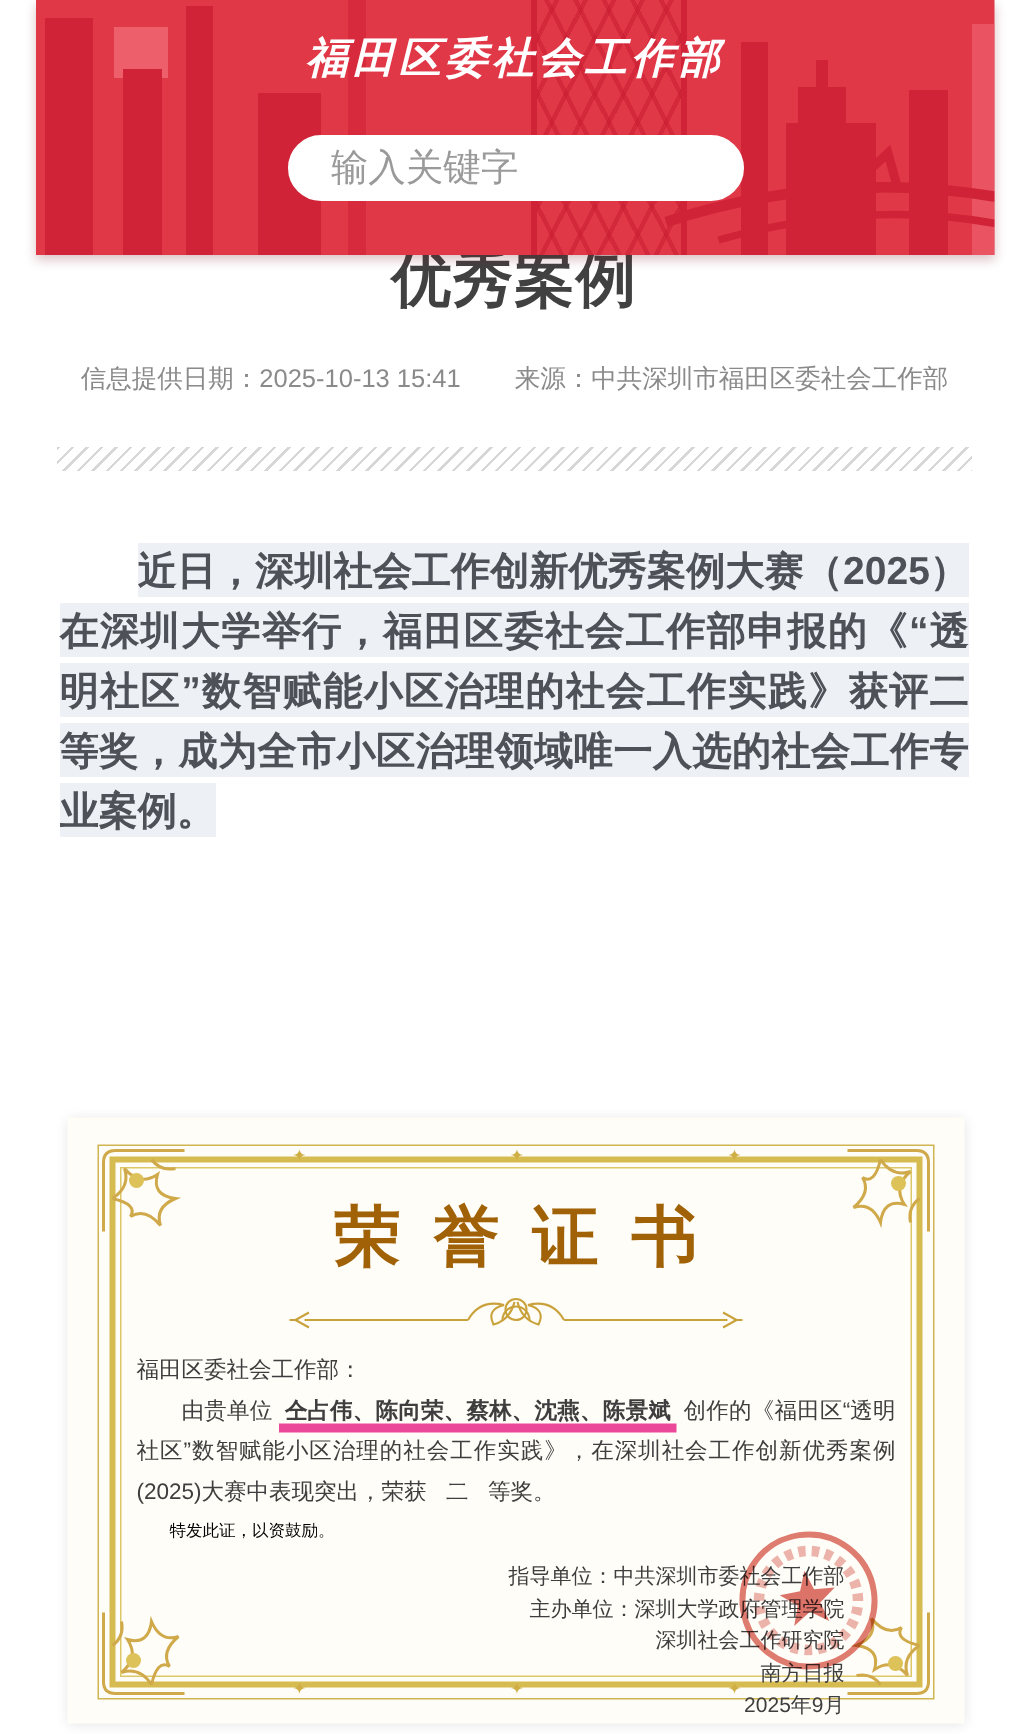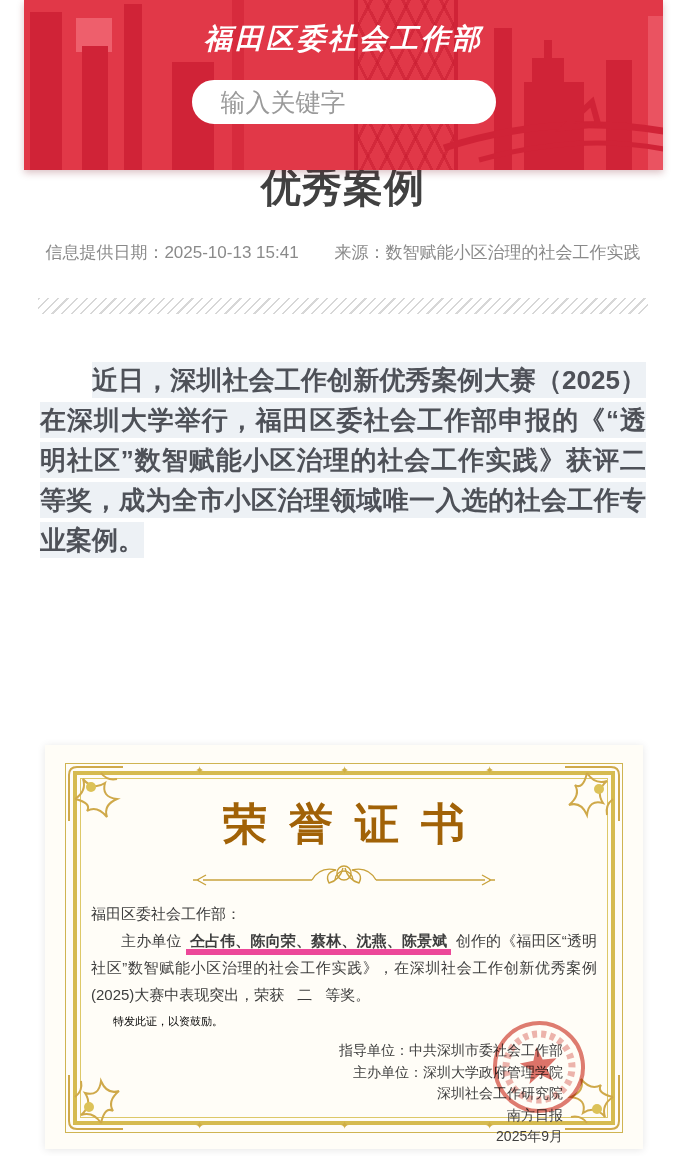--- a/index.html
+++ b/index.html
@@ -11,21 +11,21 @@
           overflow:hidden;box-shadow:0 3px 7px rgba(120,20,30,.25);}
   .sil{position:absolute;background:#d02337;}
   .sil.light{background:#ee5f6c;}
   .tower{position:absolute;left:330px;top:0;width:104px;height:170px;
     background:
       repeating-linear-gradient(63deg, rgba(200,28,48,.55) 0 3px, transparent 3px 17px),
       repeating-linear-gradient(-63deg, rgba(200,28,48,.55) 0 3px, transparent 3px 17px);}
   .banner-svg{position:absolute;left:0;top:0;}
   .banner-title{position:relative;margin:20px 0 0;text-align:center;color:#ffffff;
     font-size:28px;font-weight:bold;font-style:italic;letter-spacing:3px;}
-  .search{position:relative;width:298px;height:38px;margin:22px auto 0;background:#ffffff;
+  .search{position:relative;width:298px;height:38px;margin:32px auto 0;background:#ffffff;
     border:3px solid #ffffff;border-radius:24px;display:flex;align-items:stretch;overflow:hidden;}
   .search input{flex:1;border:none;outline:none;font-size:25px;padding:0 0 0 26px;color:#555;
     font-family:"Liberation Sans",sans-serif;background:transparent;}
   .search input::placeholder{color:#9a9a9a;}
 
   
   .article-title{margin:62px 18px 0;text-align:center;font-size:40px;line-height:50px;
     font-weight:bold;color:#414141;letter-spacing:1px;}
   .meta{margin-top:29px;display:flex;justify-content:center;gap:36px;
     font-size:17px;color:#8a8a8a;}
@@ -98,21 +98,21 @@
   </header>
 
   <h2 class="article-title">
     <span style="display:block">福田区“透明社区”小区治理经验</span>
     <span style="display:block">入选2025年深圳市社会工作创新</span>
     <span style="display:block">优秀案例</span>
   </h2>
 
   <div class="meta">
     <span>信息提供日期：2025-10-13 15:41</span>
-    <span>来源：数智赋能小区治理的社会工作实践</span>
+    <span>来源：中共深圳市福田区委社会工作部</span>
   </div>
 
   <div class="divider"></div>
 
   <p class="body-par"><span class="hl">近日，深圳社会工作创新优秀案例大赛（2025）在深圳大学举行，福田区委社会工作部申报的《“透明社区”数智赋能小区治理的社会工作实践》获评二等奖，成为全市小区治理领域唯一入选的社会工作专业案例。</span></p>
 
   <figure class="cert" style="margin:0">
     <div class="frame-outer"></div>
     <div class="frame-inner"></div>
     <div class="frame-inner2"></div>
@@ -166,21 +166,21 @@
         <path d="M197,22 q-8,-14 -24,-10 q12,3 7,13 q-11,-3 -14,-15"></path>
         <circle cx="165" cy="15" r="7"></circle>
         <path d="M156,22 a9,9 0 0 1 18,0"></path>
         <path d="M18,22 l9,-5 M18,22 l9,5 M14,22 h6"></path>
         <path d="M312,22 l-9,-5 M312,22 l-9,5 M310,22 h6"></path>
       </g>
     </svg>
 
     <div class="cert-body">
       <span class="salutation">福田区委社会工作部：</span>
-      <p><span>主办单位</span>
+      <p><span>由贵单位</span>
         <span class="names">仝占伟、陈向荣、蔡林、沈燕、陈景斌</span>
         <span>创作的《福田区“透明社区”数智赋能小区治理的社会工作实践》，在深圳社会工作创新优秀案例(2025)大赛中表现突出，荣获</span><span class="grade">二</span><span>等奖。</span></p>
     </div>
     <div class="cert-closing">特发此证，以资鼓励。</div>
 
     <div class="cert-issuers">
       <div>指导单位：中共深圳市委社会工作部</div>
       <div>主办单位：深圳大学政府管理学院</div>
       <div>深圳社会工作研究院</div>
       <div>南方日报</div>

